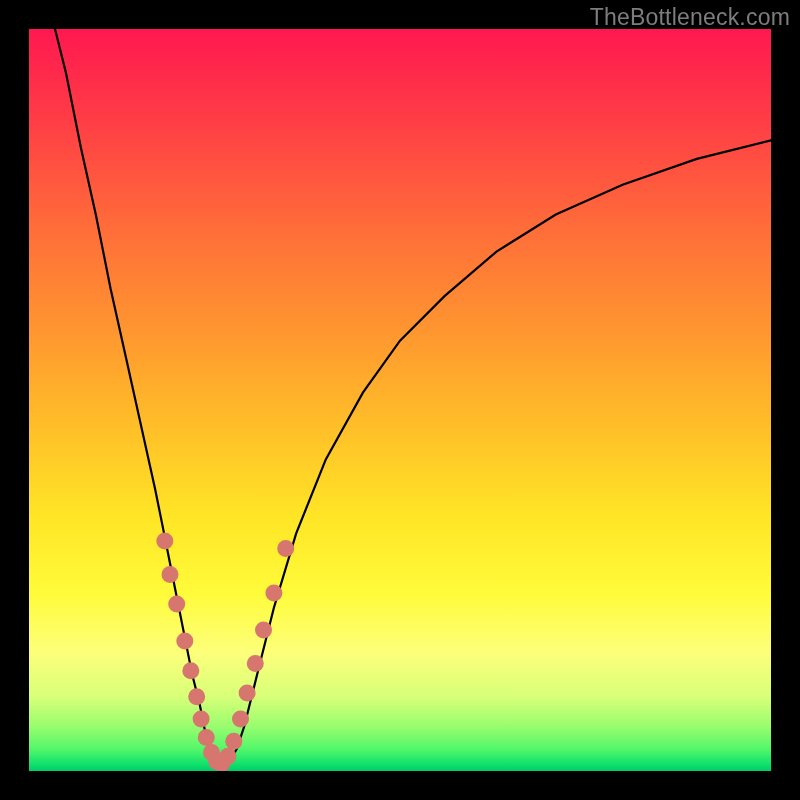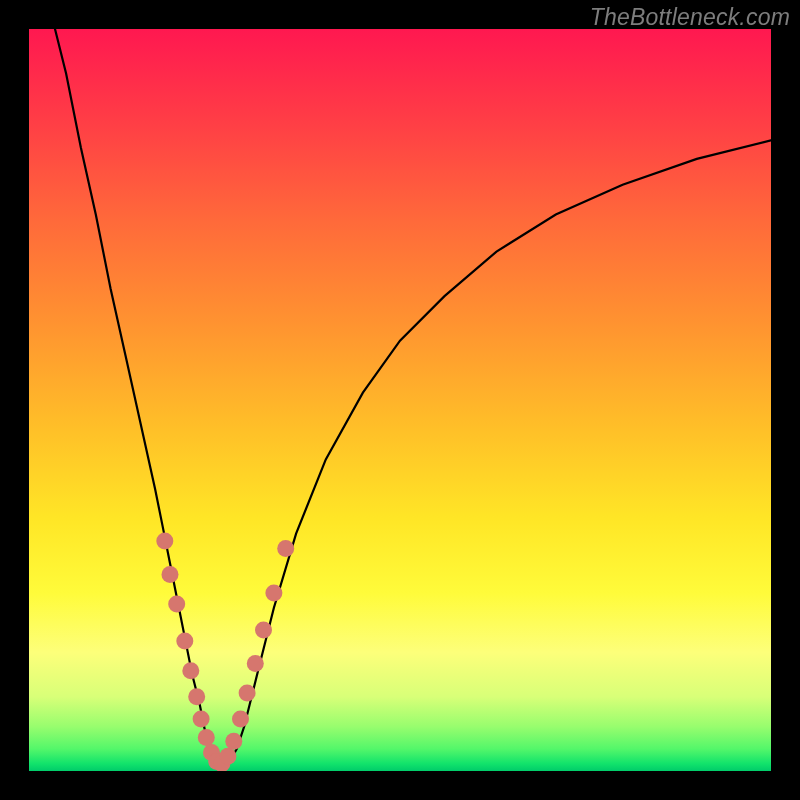--- a/index.html
+++ b/index.html
@@ -60,21 +60,20 @@
   }
   .watermark {
     position: absolute;
     top: 4px;
     right: 10px;
     color: #7d7d7d;
     font-size: 23px;
     font-weight: 400;
     letter-spacing: 0.2px;
     user-select: none;
-    font-style: italic;
   }
 </style>
 </head>
 <body>
 
 <div class="frame">
   <div class="plot">
     <div class="gradient"></div>
     <svg class="overlay" viewBox="0 0 742 742" preserveAspectRatio="none">
       <path class="curve" d="M26.0 0.0 L37.1 44.5 L51.9 118.7 L66.8 185.5 L81.6 259.7 L96.5 326.5 L111.3 393.3 L126.1 460.0 L133.6 497.1 L141.0 534.2 L148.4 571.3 L155.8 608.4 L163.2 645.5 L170.7 675.2 L176.6 704.9 L182.5 723.5 L188.5 734.6 L192.9 738.3 L200.3 733.1 L207.8 719.7 L215.2 697.5 L222.6 667.8 L230.0 638.1 L244.9 578.8 L267.1 504.6 L296.8 430.4 L333.9 363.6 L371.0 311.6 L415.5 267.1 L467.5 222.6 L526.8 185.5 L593.6 155.8 L667.8 129.9 L742.0 111.3"></path>

